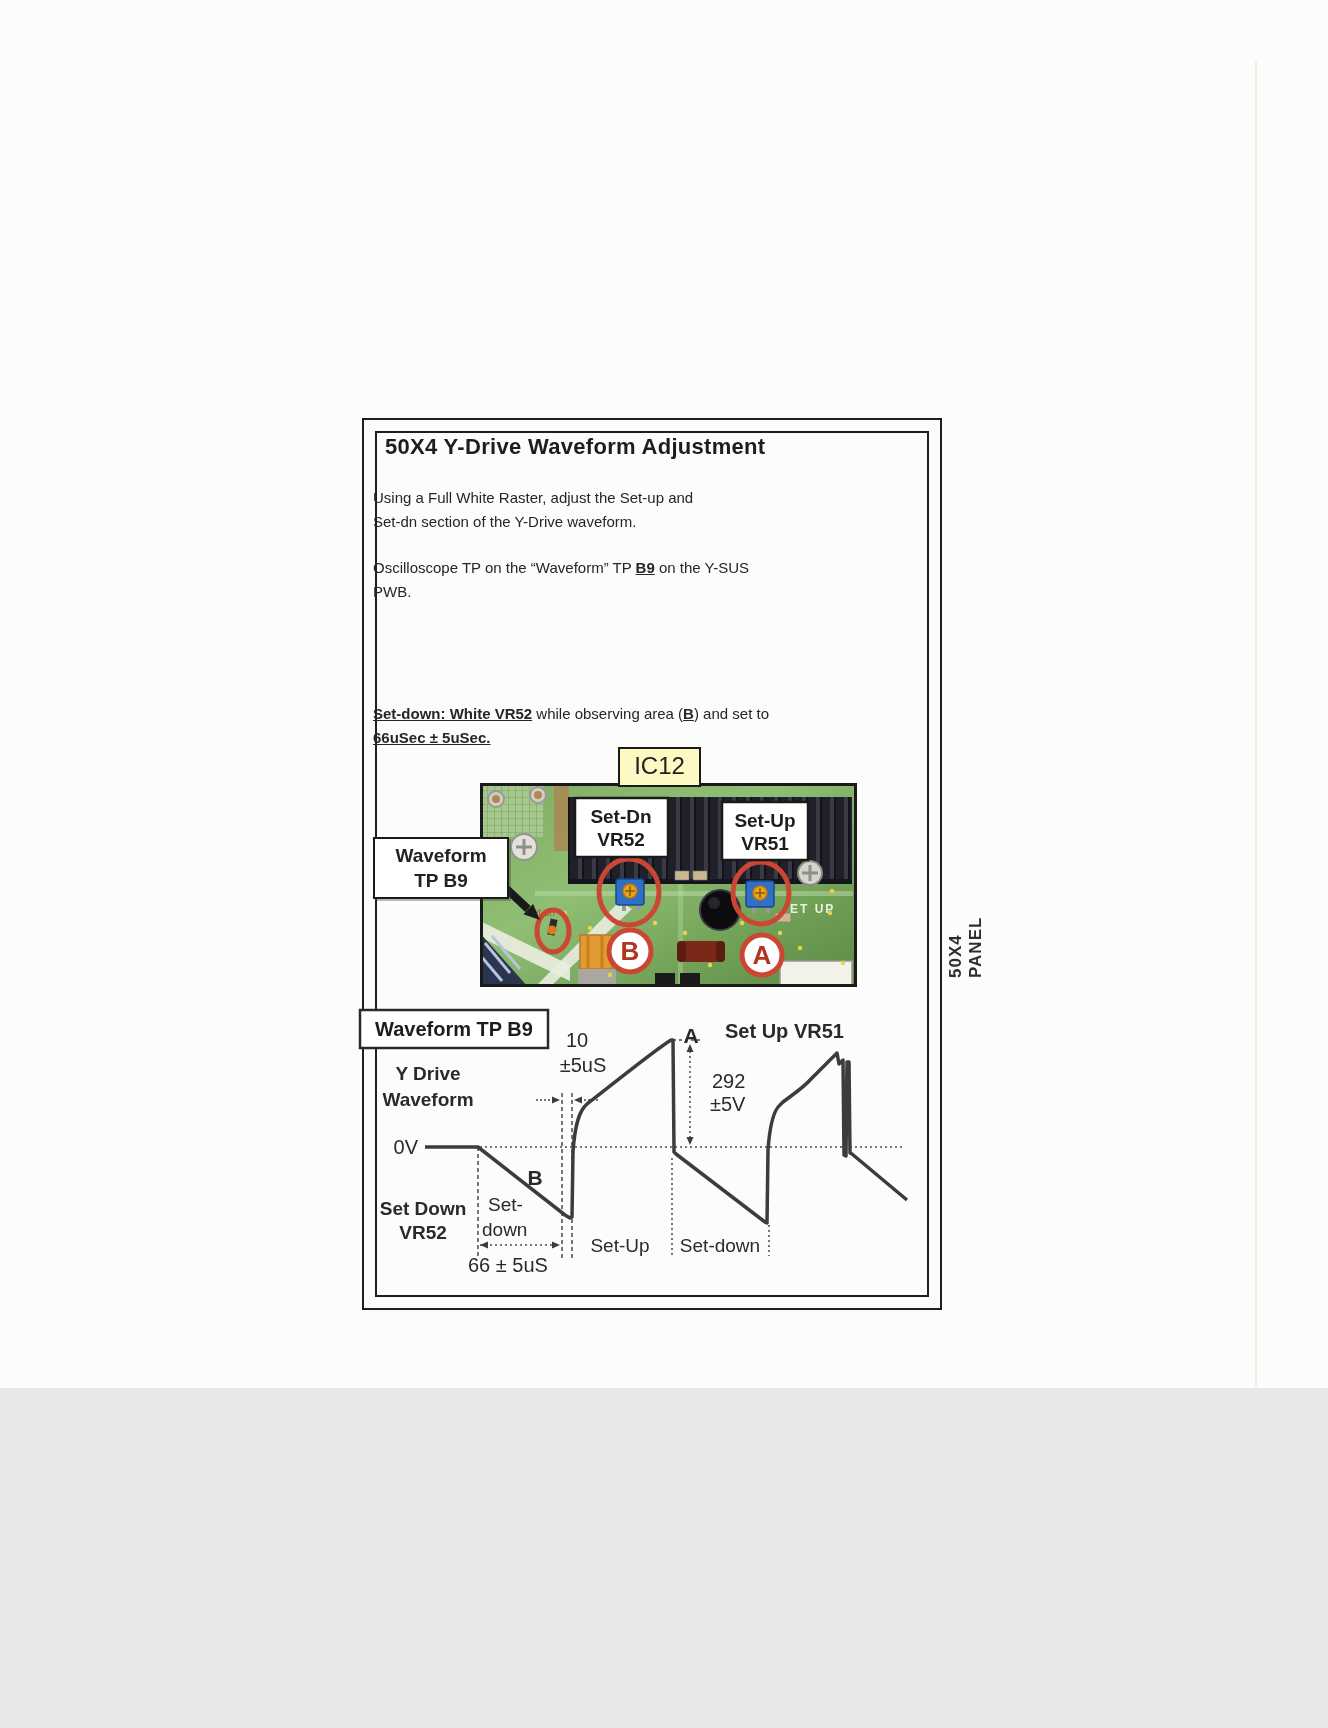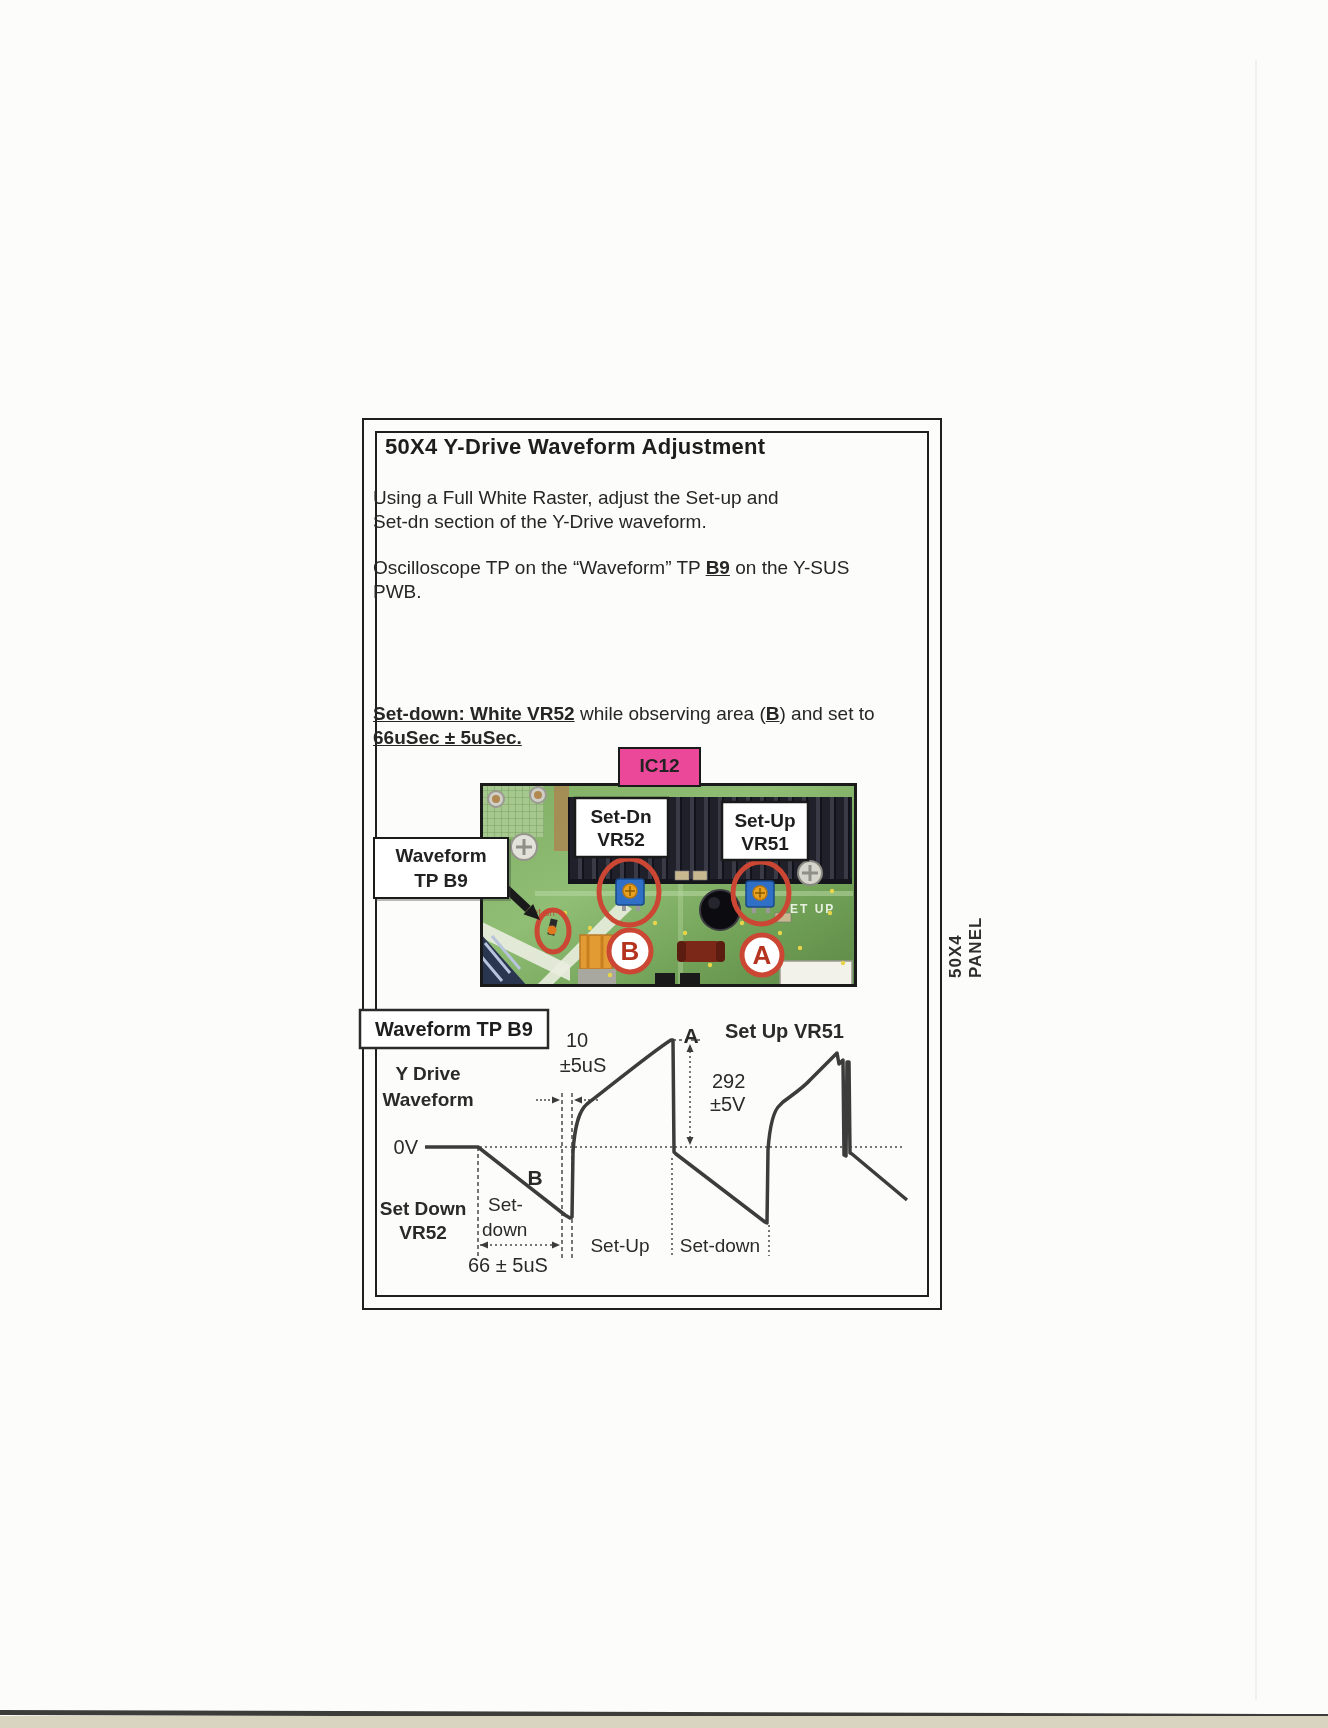--- a/index.html
+++ b/index.html
@@ -1,36 +1,36 @@
 <!DOCTYPE html>
 <html><head>
 <meta charset="utf-8">
 <style>
   html,body{margin:0;padding:0;background:#e8e8e8;}
   #page{
-    position:relative;width:1328px;height:1728px;margin:0 auto;
+    position:relative;width:1328px;height:1388px;margin:0 auto;
     background:#fcfcfa;overflow:hidden;
     font-family:"Liberation Sans","DejaVu Sans",sans-serif;
     color:#222;
   }
   .abs{position:absolute;}
   
   #frame{
     left:362px;top:418px;width:576px;height:888px;
     border:2.5px solid #1f1f1f;
     box-shadow:inset 0 0 0 11px #fcfcfa, inset 0 0 0 13px #1f1f1f;
   }
   #title{left:385px;top:434px;font-size:22px;font-weight:bold;letter-spacing:.3px;color:#1d1d1d;}
-  .para{left:373px;font-size:19px;line-height:24px;color:#262626;width:545px;}
+  .para{left:373px;font-size:15px;line-height:24px;color:#262626;width:545px;}
   .b{font-weight:bold;text-decoration:underline;}
   
   #ic12-box{
-    left:618px;top:747px;width:79px;height:36px;background:#ec4899;
+    left:618px;top:747px;width:79px;height:36px;background:#fef9c3;
     border:2.5px solid #1a1a1a;text-align:center;line-height:34px;
-    font-size:19px;font-weight:bold;z-index:5;
+    font-size:24px;font-weight:normal;z-index:5;
   }
   
   #tpb9-box{
     left:373px;top:837px;width:132px;height:54px;background:#fff;
     border:2.5px solid #1a1a1a;text-align:center;
     font-size:19px;font-weight:bold;line-height:25px;padding-top:4px;z-index:6;
     box-shadow:2px 2px 0 rgba(60,60,60,.35);
   }
   #photo{left:480px;top:783px;width:377px;height:204px;z-index:1;}
   #diagram{left:340px;top:1000px;width:600px;height:300px;}

